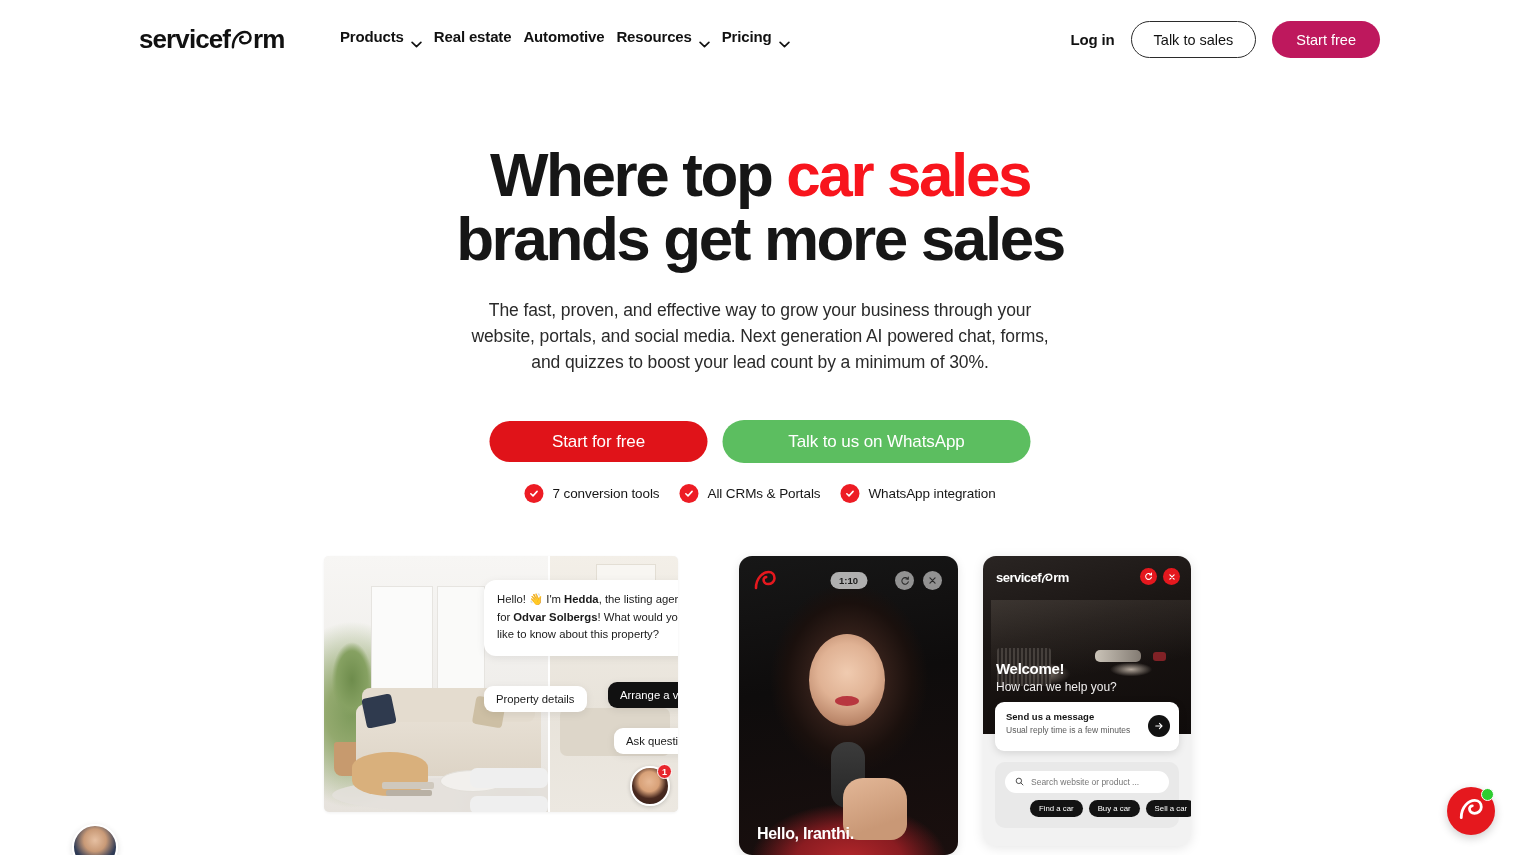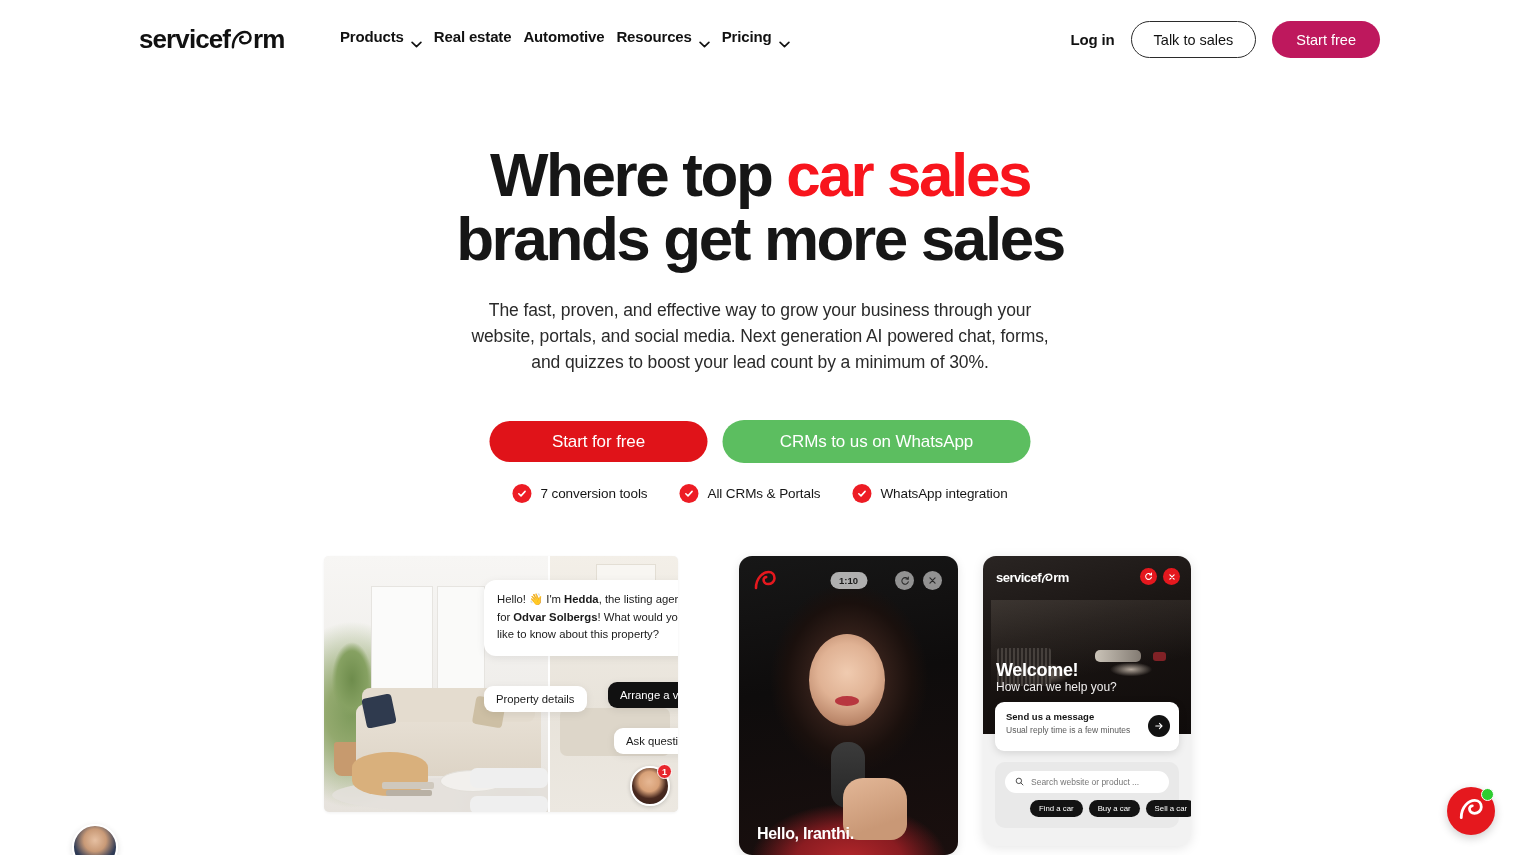--- a/index.html
+++ b/index.html
@@ -69,21 +69,21 @@
     width: 218px; height: 41px; font-size: 17px; font-weight: 400; cursor: pointer;
     display: flex; align-items: center; justify-content: center; letter-spacing: -0.1px;
   }
   .btn-green-lg {
     background: #5CBE60; color: #fff; border-radius: 999px; border: none;
     width: 308px; height: 43px; font-size: 17px; font-weight: 400; cursor: pointer;
     display: flex; align-items: center; justify-content: center; letter-spacing: -0.1px;
   }
   .features {
     position: absolute; top: 484px; left: 50%; transform: translateX(-50%);
-    display: flex; align-items: center; gap: 32px;
+    display: flex; align-items: center; gap: 20px;
   }
   .feature { display: flex; align-items: center; gap: 9px; font-size: 13.5px; color: #161616; letter-spacing: -0.1px; }
   .check-circle {
     width: 19px; height: 19px; border-radius: 50%; background: #ED1C24;
     display: flex; align-items: center; justify-content: center; flex: 0 0 19px;
   }
 
   
   .cards { position: absolute; top: 556px; left: 0; width: 1520px; height: 300px; }
 
@@ -229,21 +229,21 @@
   }
   .c3-head {
     position:absolute; left:112px; top:94px; width:46px; height:12px; border-radius:5px;
     background: linear-gradient(90deg,#d9d2c6,#8c847b); opacity:.92;
   }
   .c3-tail { position:absolute; left:170px; top:96px; width:13px; height:9px; border-radius:3px; background:#93242a; opacity:.85; }
   .c3-logo { position:absolute; left:13px; top:14px; display:flex; align-items:baseline; color:#fff; font-size:13px; font-weight:700; letter-spacing:-0.5px; }
   .c3-logo .logo-swoosh { width:12px; height:11px; }
   .c3-icons { position:absolute; right:11px; top:12px; display:flex; gap:6px; }
   .c3-ic { width:17px; height:17px; border-radius:50%; background:#E5181E; display:flex; align-items:center; justify-content:center; }
-  .c3-welcome { position:absolute; left:13px; top:104px; color:#fff; font-size:18px; font-weight:700; letter-spacing:-0.3px; }
+  .c3-welcome { position:absolute; left:13px; top:104px; color:#fff; font-size:15px; font-weight:700; letter-spacing:-0.3px; }
   .c3-sub { position:absolute; left:13px; top:124px; color:#f0eeee; font-size:12px; font-weight:400; }
   .c3-msgcard {
     position:absolute; left:12px; top:146px; width:184px; height:49px;
     background:#fff; border-radius:9px; box-shadow:0 2px 9px rgba(0,0,0,0.13);
     padding:9px 11px;
   }
   .c3-msg-t { font-size:9.5px; font-weight:700; color:#131313; }
   .c3-msg-s { font-size:8.5px; color:#5a5a5a; margin-top:3px; }
   .c3-arrow {
     position:absolute; right:9px; top:13px; width:22px; height:22px; border-radius:50%;
@@ -333,21 +333,21 @@
       <span>
         <span>Where top </span><span class="accent">car sales</span>
       </span><br>
       <span>brands get more sales</span>
     </h1>
 
     <p class="subtitle">The fast, proven, and effective way to grow your business through your website, portals, and social media. Next generation AI powered chat, forms, and quizzes to boost your lead count by a minimum of 30%.</p>
 
     <div class="cta-row">
       <button class="btn-red-lg">Start for free</button>
-      <button class="btn-green-lg">CRMs to us on WhatsApp</button>
+      <button class="btn-green-lg">Talk to us on WhatsApp</button>
     </div>
 
     <div class="features">
       <div class="feature">
         <span class="check-circle">
           <svg viewBox="0 0 14 14" width="11" height="11">
               <path d="M3 7.3 L5.8 10 L11 4.3" fill="none" stroke="#fff" stroke-width="2" stroke-linecap="round" stroke-linejoin="round"></path>
             </svg>
         </span>
         <span>7 conversion tools</span>

